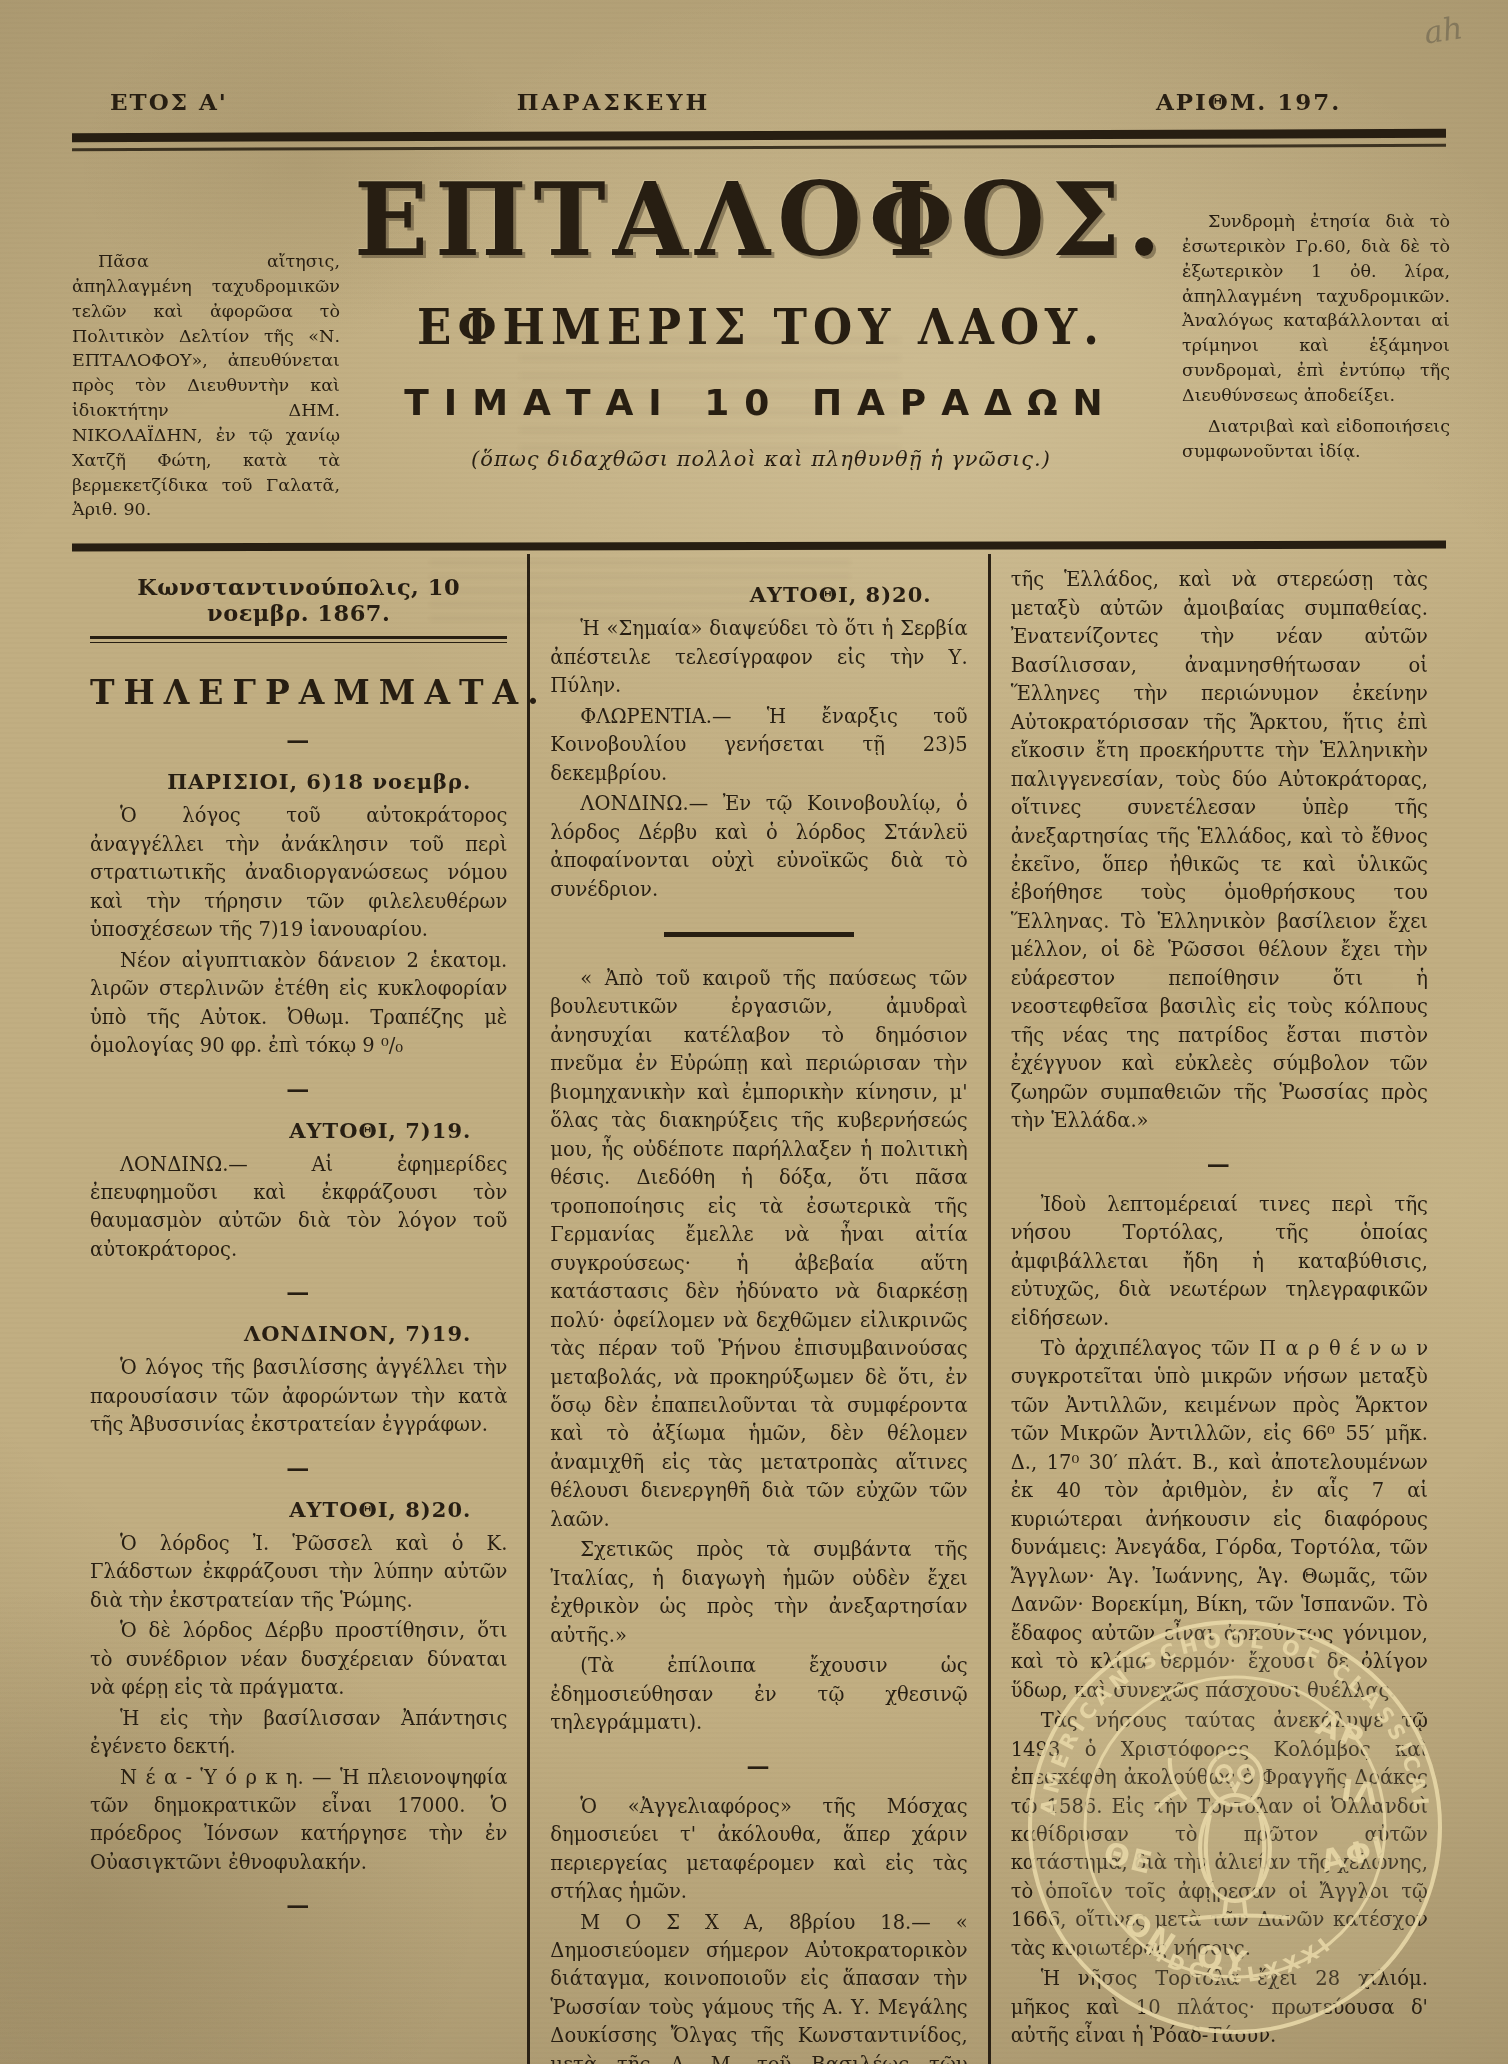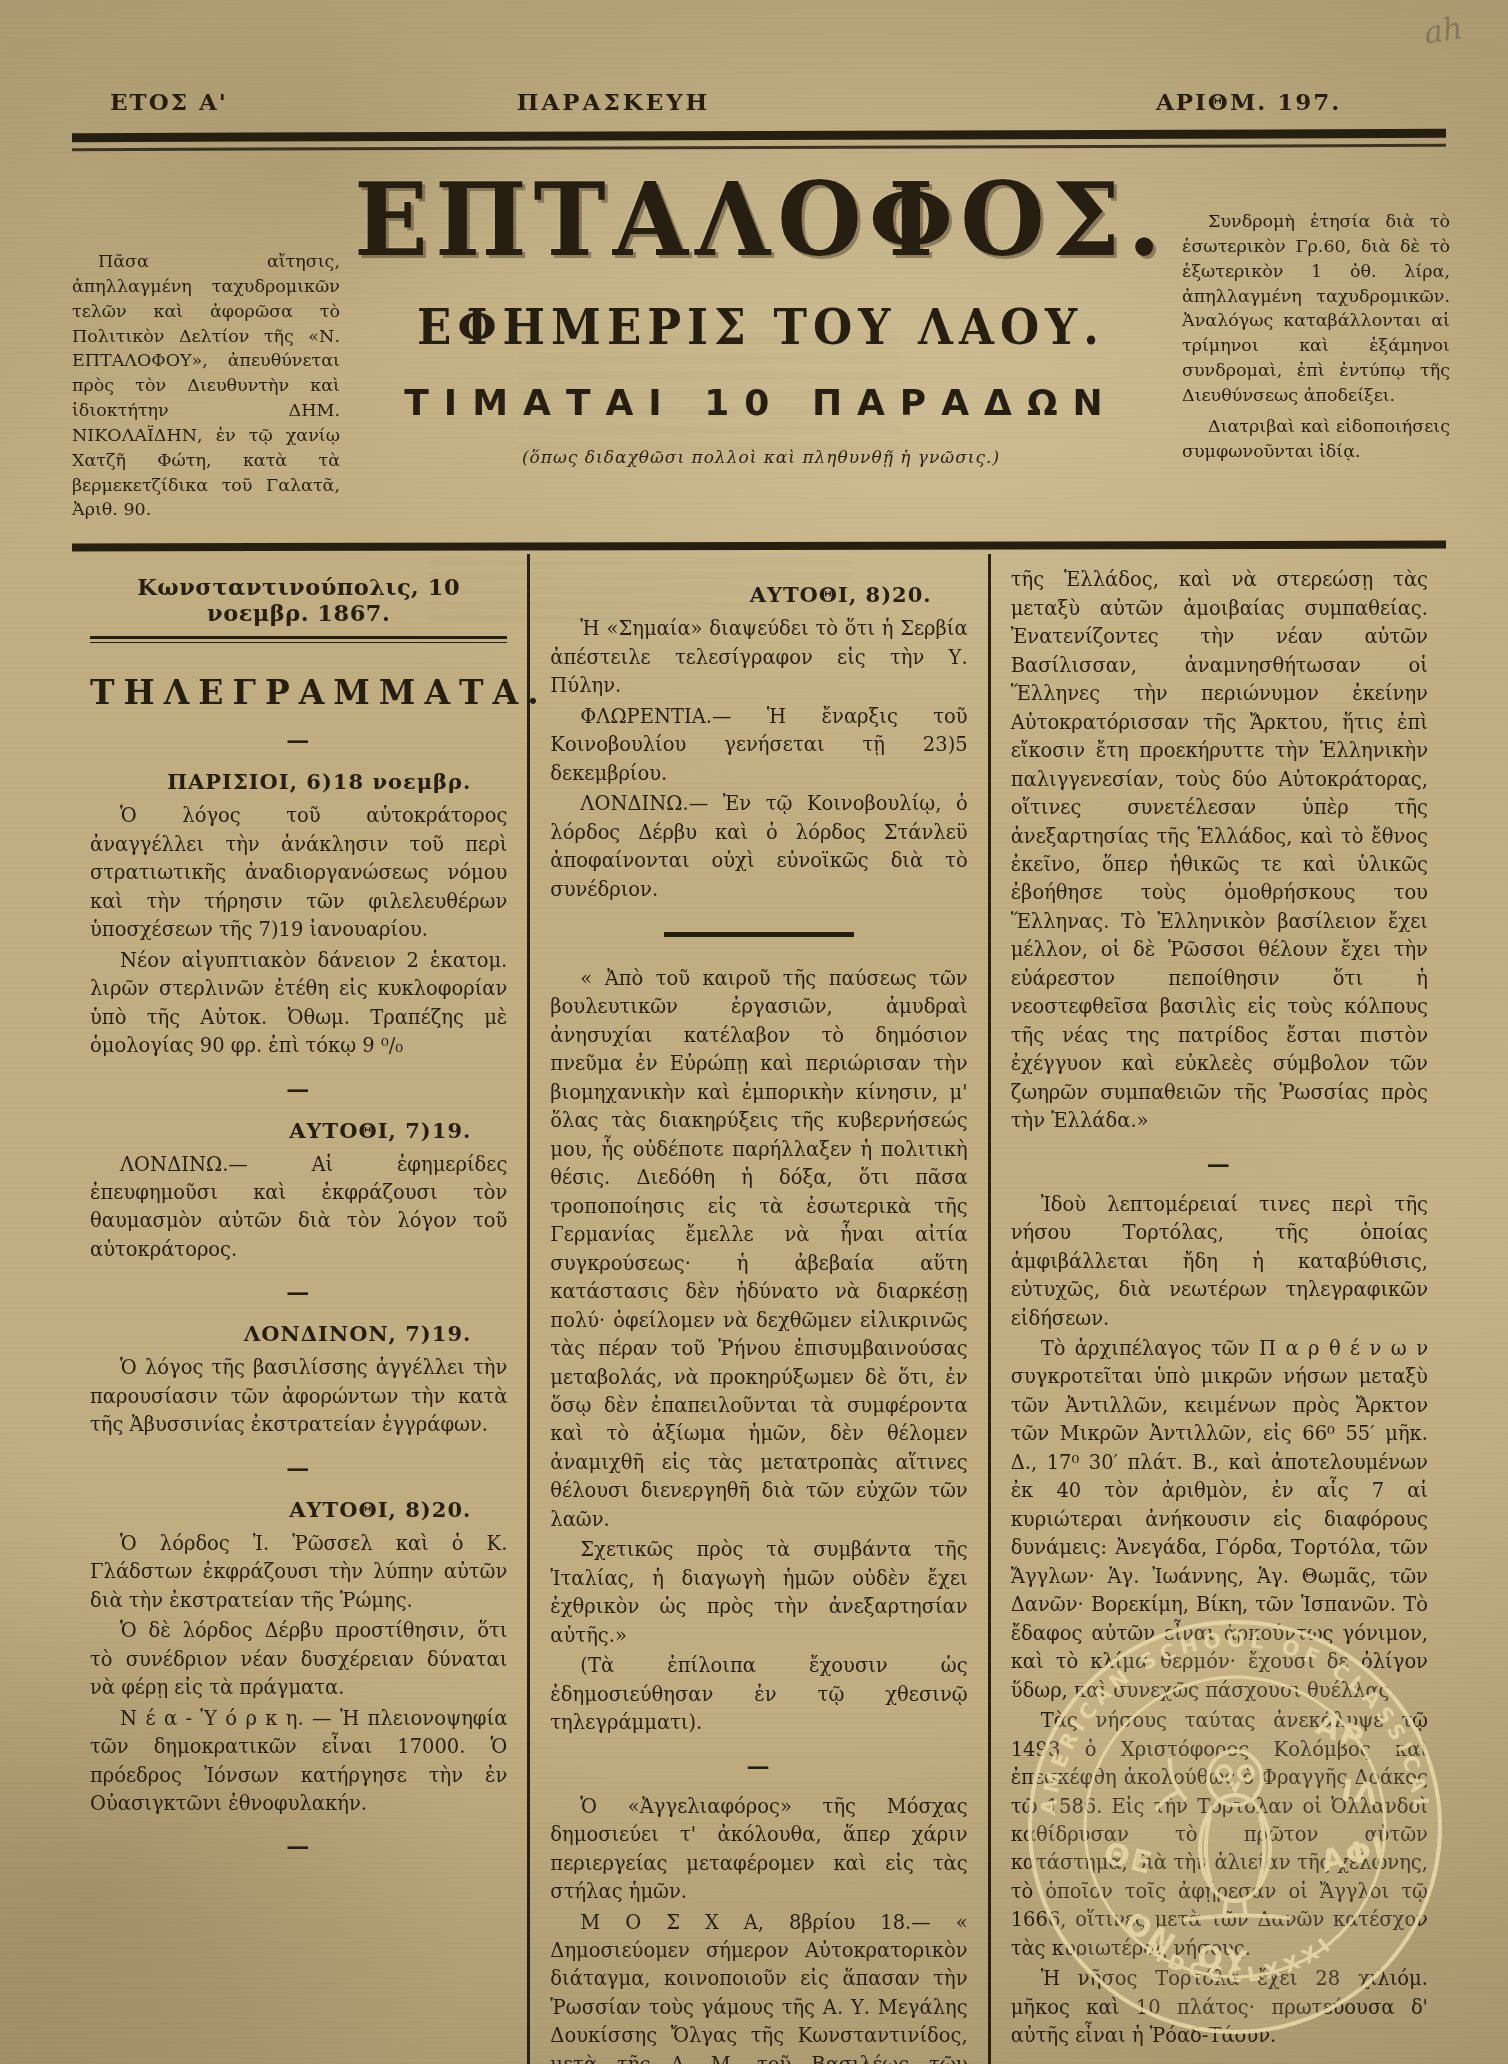--- a/index.html
+++ b/index.html
@@ -53,21 +53,21 @@
     text-shadow:3px 3px 0 rgba(48,38,22,0.38), -1px -1px 0 rgba(235,224,190,0.25);
   }
   .paper-subtitle{
     margin-top:24px;font-size:45px;font-weight:bold;letter-spacing:6px;
     transform:scaleY(1.08);
   }
   .paper-price{
     margin-top:28px;font-family:"DejaVu Sans",sans-serif;
     font-weight:bold;font-size:36px;letter-spacing:15px;
   }
-  .paper-motto{margin-top:24px;font-style:italic;font-size:17px;letter-spacing:1px;}
+  .paper-motto{margin-top:24px;font-style:italic;font-size:21px;letter-spacing:1px;}
   .rule-heavy2{
     margin:14px 62px 0 72px;height:0;
     border-top:8px solid var(--ink);
     transform:rotate(-0.12deg);
   }
   
   #columns{display:flex;align-items:stretch;margin:4px 60px 0 70px;}
   .col{flex:1;padding:12px 20px 0 20px;min-width:0;}
   .col + .col{border-left:3px solid #2a2115;}
   .dateline{text-align:center;font-weight:bold;font-size:22.5px;margin:8px 0 10px;letter-spacing:0.5px;}
@@ -157,20 +157,21 @@
         <div class="dash-divider">—</div>
         <div class="place">ΑΥΤΟΘΙ, 7)19.</div>
         <p class="body-para">ΛΟΝΔΙΝΩ.— Αἱ ἐφημερίδες ἐπευφημοῦσι καὶ ἐκφράζουσι τὸν θαυμασμὸν αὐτῶν διὰ τὸν λόγον τοῦ αὐτοκράτορος.</p>
         <div class="dash-divider">—</div>
         <div class="place">ΛΟΝΔΙΝΟΝ, 7)19.</div>
         <p class="body-para">Ὁ λόγος τῆς βασιλίσσης ἀγγέλλει τὴν παρουσίασιν τῶν ἀφορώντων τὴν κατὰ τῆς Ἀβυσσινίας ἐκστρατείαν ἐγγράφων.</p>
         <div class="dash-divider">—</div>
         <div class="place">ΑΥΤΟΘΙ, 8)20.</div>
         <p class="body-para">Ὁ λόρδος Ἰ. Ῥῶσσελ καὶ ὁ Κ. Γλάδστων ἐκφράζουσι τὴν λύπην αὐτῶν διὰ τὴν ἐκστρατείαν τῆς Ῥώμης.</p>
         <p class="body-para">Ὁ δὲ λόρδος Δέρβυ προστίθησιν, ὅτι τὸ συνέδριον νέαν δυσχέρειαν δύναται νὰ φέρῃ εἰς τὰ πράγματα.</p>
+        <p class="body-para">Ἡ εἰς τὴν βασίλισσαν Ἀπάντησις ἐγένετο δεκτή.</p>
         <p class="body-para">Ν έ α - Ὑ ό ρ κ η. — Ἡ πλειονοψηφία τῶν δημοκρατικῶν εἶναι 17000. Ὁ πρόεδρος Ἰόνσων κατήργησε τὴν ἐν Οὐασιγκτῶνι ἐθνοφυλακήν.</p>
         <div class="dash-divider">—</div>
       </div>
       <div class="col">
         <div class="place">ΑΥΤΟΘΙ, 8)20.</div>
         <p class="body-para">Ἡ «Σημαία» διαψεύδει τὸ ὅτι ἡ Σερβία ἀπέστειλε τελεσίγραφον εἰς τὴν Υ. Πύλην.</p>
         <p class="body-para">ΦΛΩΡΕΝΤΙΑ.— Ἡ ἔναρξις τοῦ Κοινοβουλίου γενήσεται τῇ 23)5 δεκεμβρίου.</p>
         <p class="body-para">ΛΟΝΔΙΝΩ.— Ἐν τῷ Κοινοβουλίῳ, ὁ λόρδος Δέρβυ καὶ ὁ λόρδος Στάνλεϋ ἀποφαίνονται οὐχὶ εὐνοϊκῶς διὰ τὸ συνέδριον.</p>
         <div class="thick-divider"></div>
         <p class="body-para">« Ἀπὸ τοῦ καιροῦ τῆς παύσεως τῶν βουλευτικῶν ἐργασιῶν, ἀμυδραὶ ἀνησυχίαι κατέλαβον τὸ δημόσιον πνεῦμα ἐν Εὐρώπῃ καὶ περιώρισαν τὴν βιομηχανικὴν καὶ ἐμπορικὴν κίνησιν, μ' ὅλας τὰς διακηρύξεις τῆς κυβερνήσεώς μου, ἧς οὐδέποτε παρήλλαξεν ἡ πολιτικὴ θέσις. Διεδόθη ἡ δόξα, ὅτι πᾶσα τροποποίησις εἰς τὰ ἐσωτερικὰ τῆς Γερμανίας ἔμελλε νὰ ἦναι αἰτία συγκρούσεως· ἡ ἀβεβαία αὕτη κατάστασις δὲν ἠδύνατο νὰ διαρκέσῃ πολύ· ὀφείλομεν νὰ δεχθῶμεν εἰλικρινῶς τὰς πέραν τοῦ Ῥήνου ἐπισυμβαινούσας μεταβολάς, νὰ προκηρύξωμεν δὲ ὅτι, ἐν ὅσῳ δὲν ἐπαπειλοῦνται τὰ συμφέροντα καὶ τὸ ἀξίωμα ἡμῶν, δὲν θέλομεν ἀναμιχθῆ εἰς τὰς μετατροπὰς αἵτινες θέλουσι διενεργηθῆ διὰ τῶν εὐχῶν τῶν λαῶν.</p>

